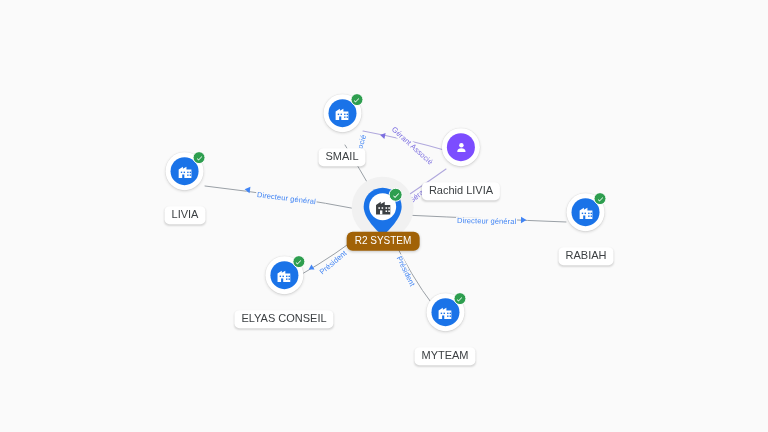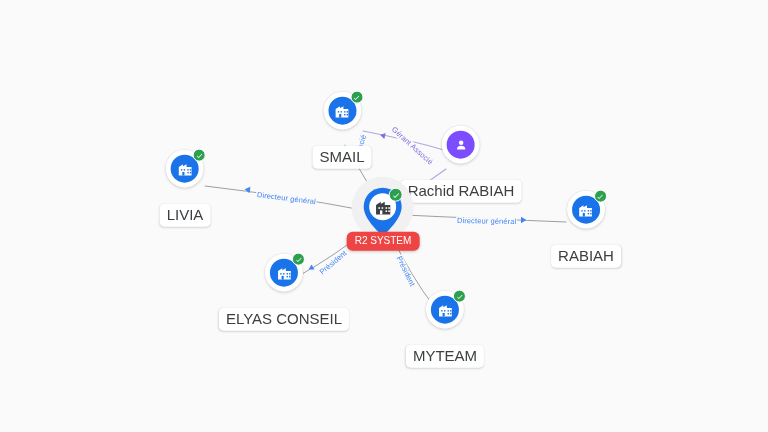--- a/index.html
+++ b/index.html
@@ -63,41 +63,41 @@
     box-sizing:border-box;
   }
   .badge svg{display:block;}
 
   
   .caption{
     margin-top:16px;
     background:#ffffff;
     border-radius:5px;
     padding:2px 7px;
-    font-size:15px;
+    font-size:11px;
     color:#3c4043;
     box-shadow:0 1px 2px rgba(0,0,0,.14);
     white-space:nowrap;
     line-height:1.25;
   }
 
   
   .node.focus{z-index:6;}
   .halo{
     position:absolute;left:50%;top:22px;
     transform:translate(-50%,-50%);
     width:62px;height:62px;border-radius:50%;
     background:#f1f1f1;
     z-index:-1;
   }
   .pin{position:relative;width:44px;height:52px;}
   .pin svg{display:block;}
   .pin .badge{top:2px;right:2px;width:14px;height:14px;}
   .caption.focus-caption{
-    background:#ef4444;
+    background:#a16207;
     color:#ffffff;
     font-size:10px;
     padding:3px 8px;
     border-radius:6px;
     margin-top:-6px;
     box-shadow:0 1px 3px rgba(0,0,0,.22);
     position:relative;z-index:3;
   }
 </style>
 </head>
@@ -177,21 +177,21 @@
     <div class="node-glyph">
       <div class="ring person">
         <div class="disc">
           <svg width="15" height="15" viewBox="0 0 24 24">
             <circle cx="12" cy="8" r="3.6" fill="#ffffff"></circle>
             <path fill="#ffffff" d="M12 13c-3.6 0-6.5 2-6.5 4.4V19h13v-1.6C18.5 15 15.6 13 12 13z"></path>
           </svg>
         </div>
       </div>
     </div>
-    <div class="caption">Rachid RABIAH</div>
+    <div class="caption">Rachid LIVIA</div>
   </div>
 
   <div class="node" style="left:185px;top:188px;text-align:right;">
     <div class="node-glyph">
       <div class="ring">
         <div class="disc" style="background:#1a73e8;">
           <svg width="17" height="17" viewBox="0 0 24 24">
             <path fill="#ffffff" d="M3 21V9l6-4v3l5-3v4h7v12H3z"></path>
             <rect x="15" y="12" width="2" height="2" fill="#1a73e8"></rect>
             <rect x="18.5" y="12" width="2" height="2" fill="#1a73e8"></rect>

